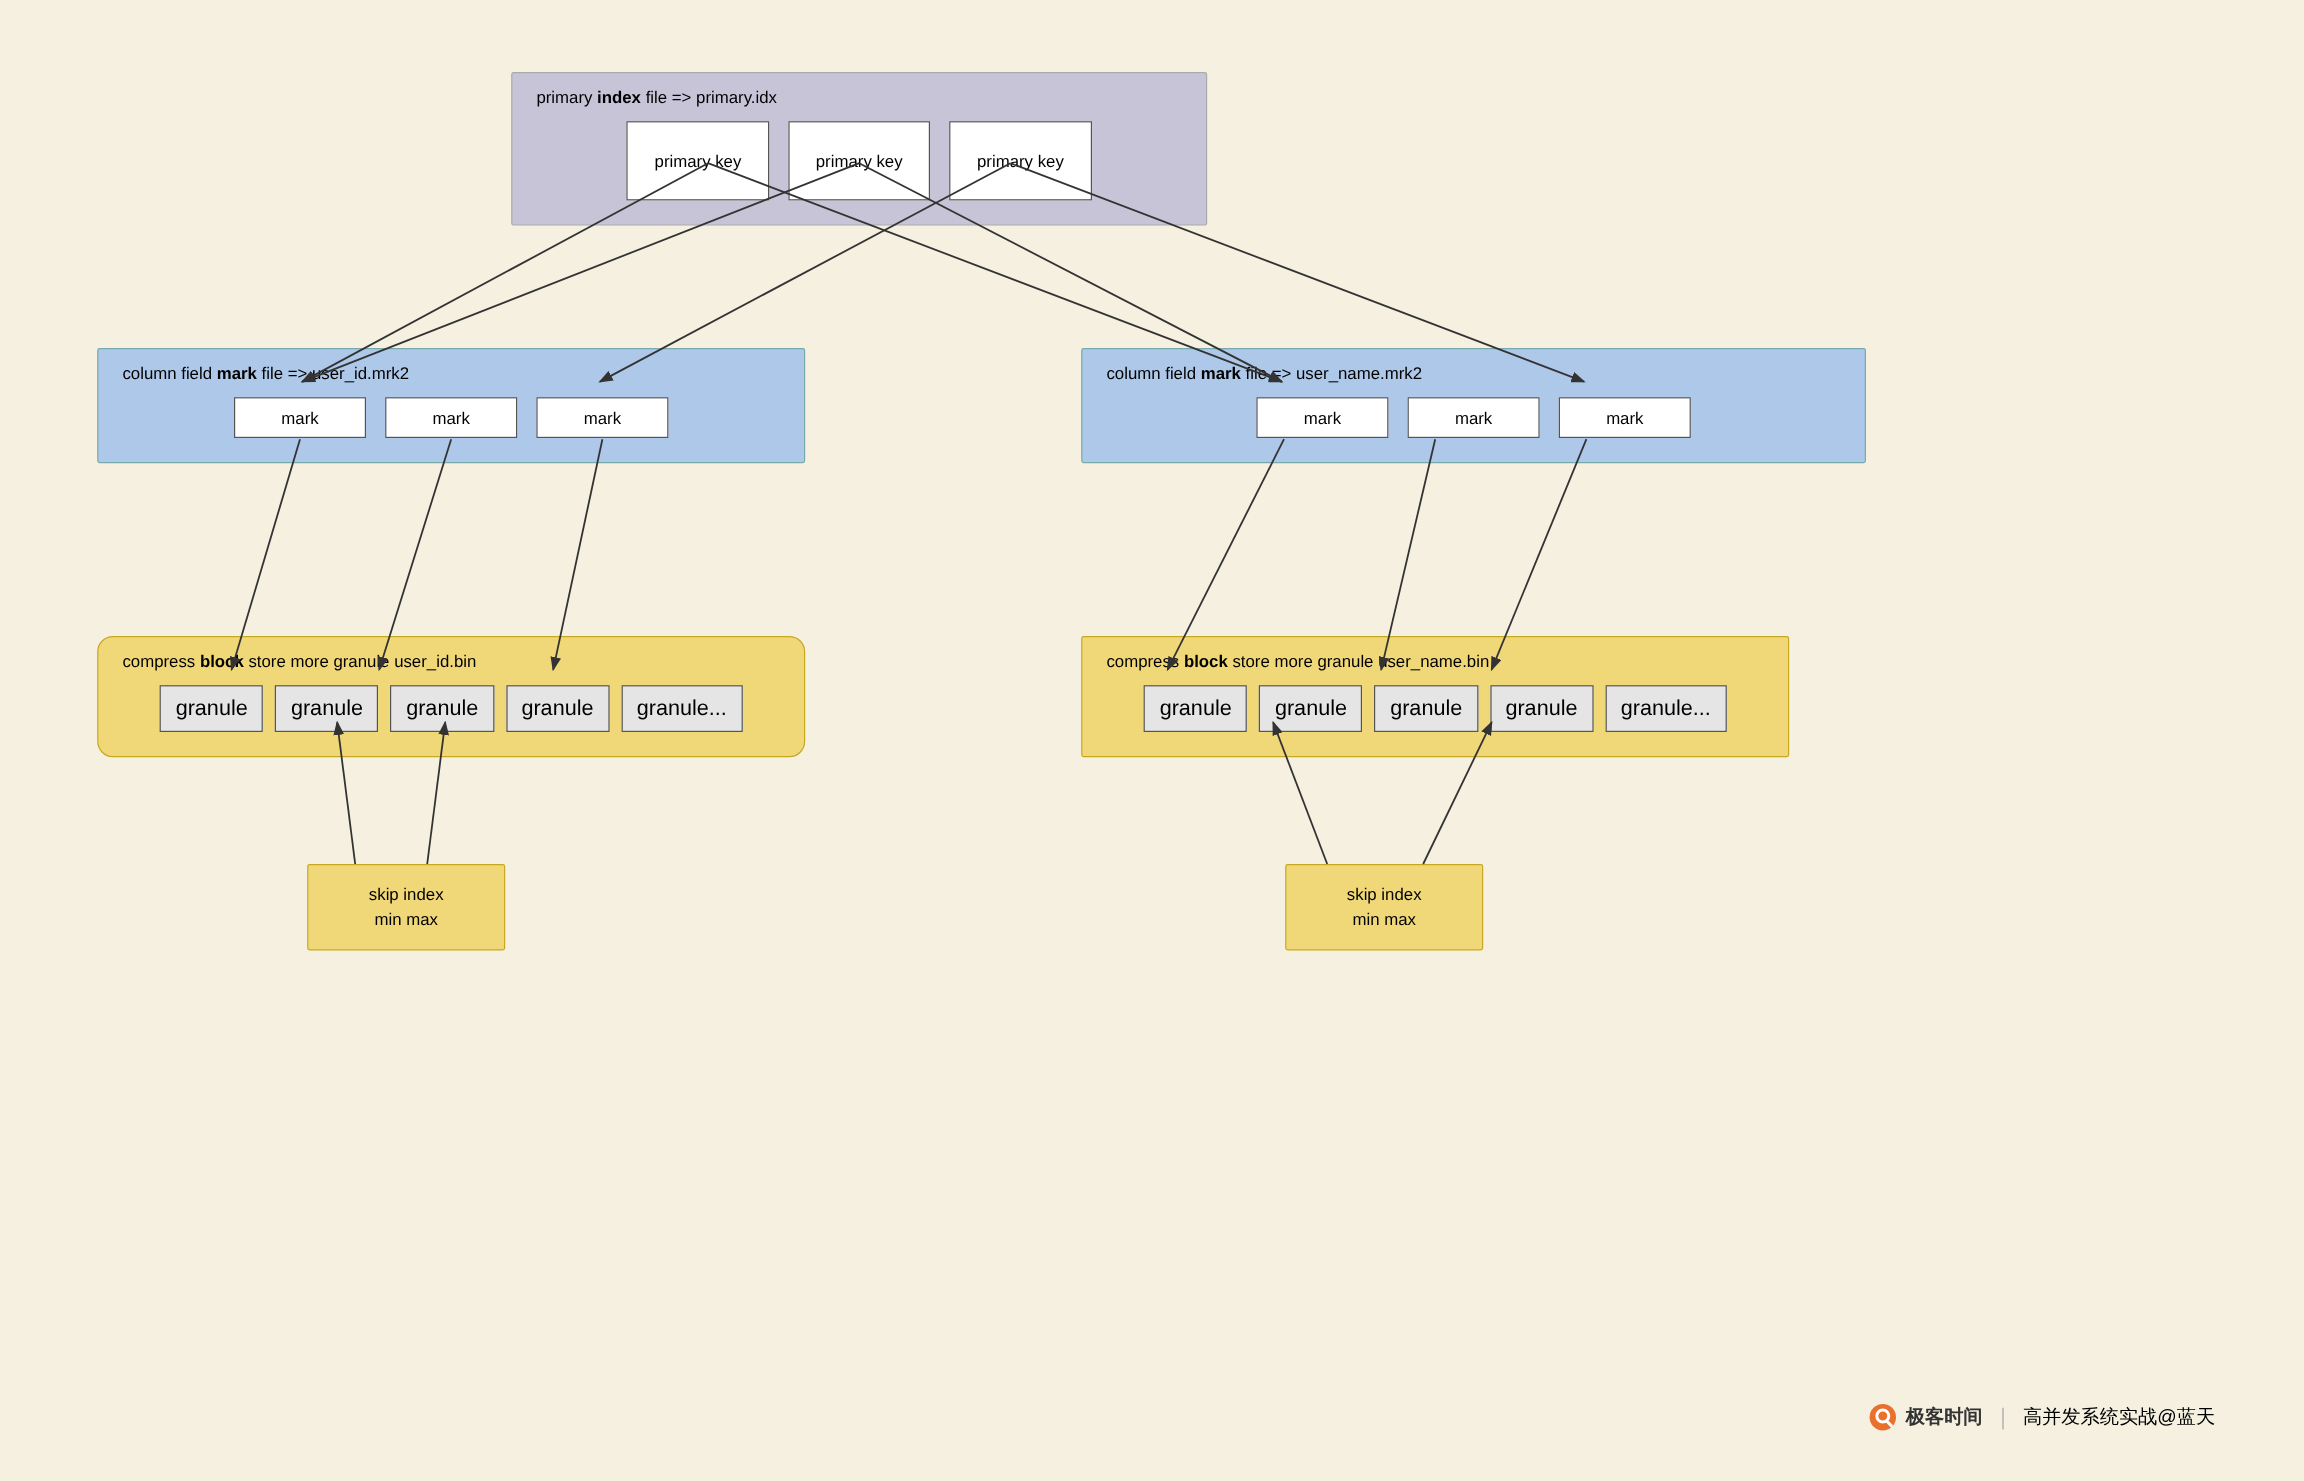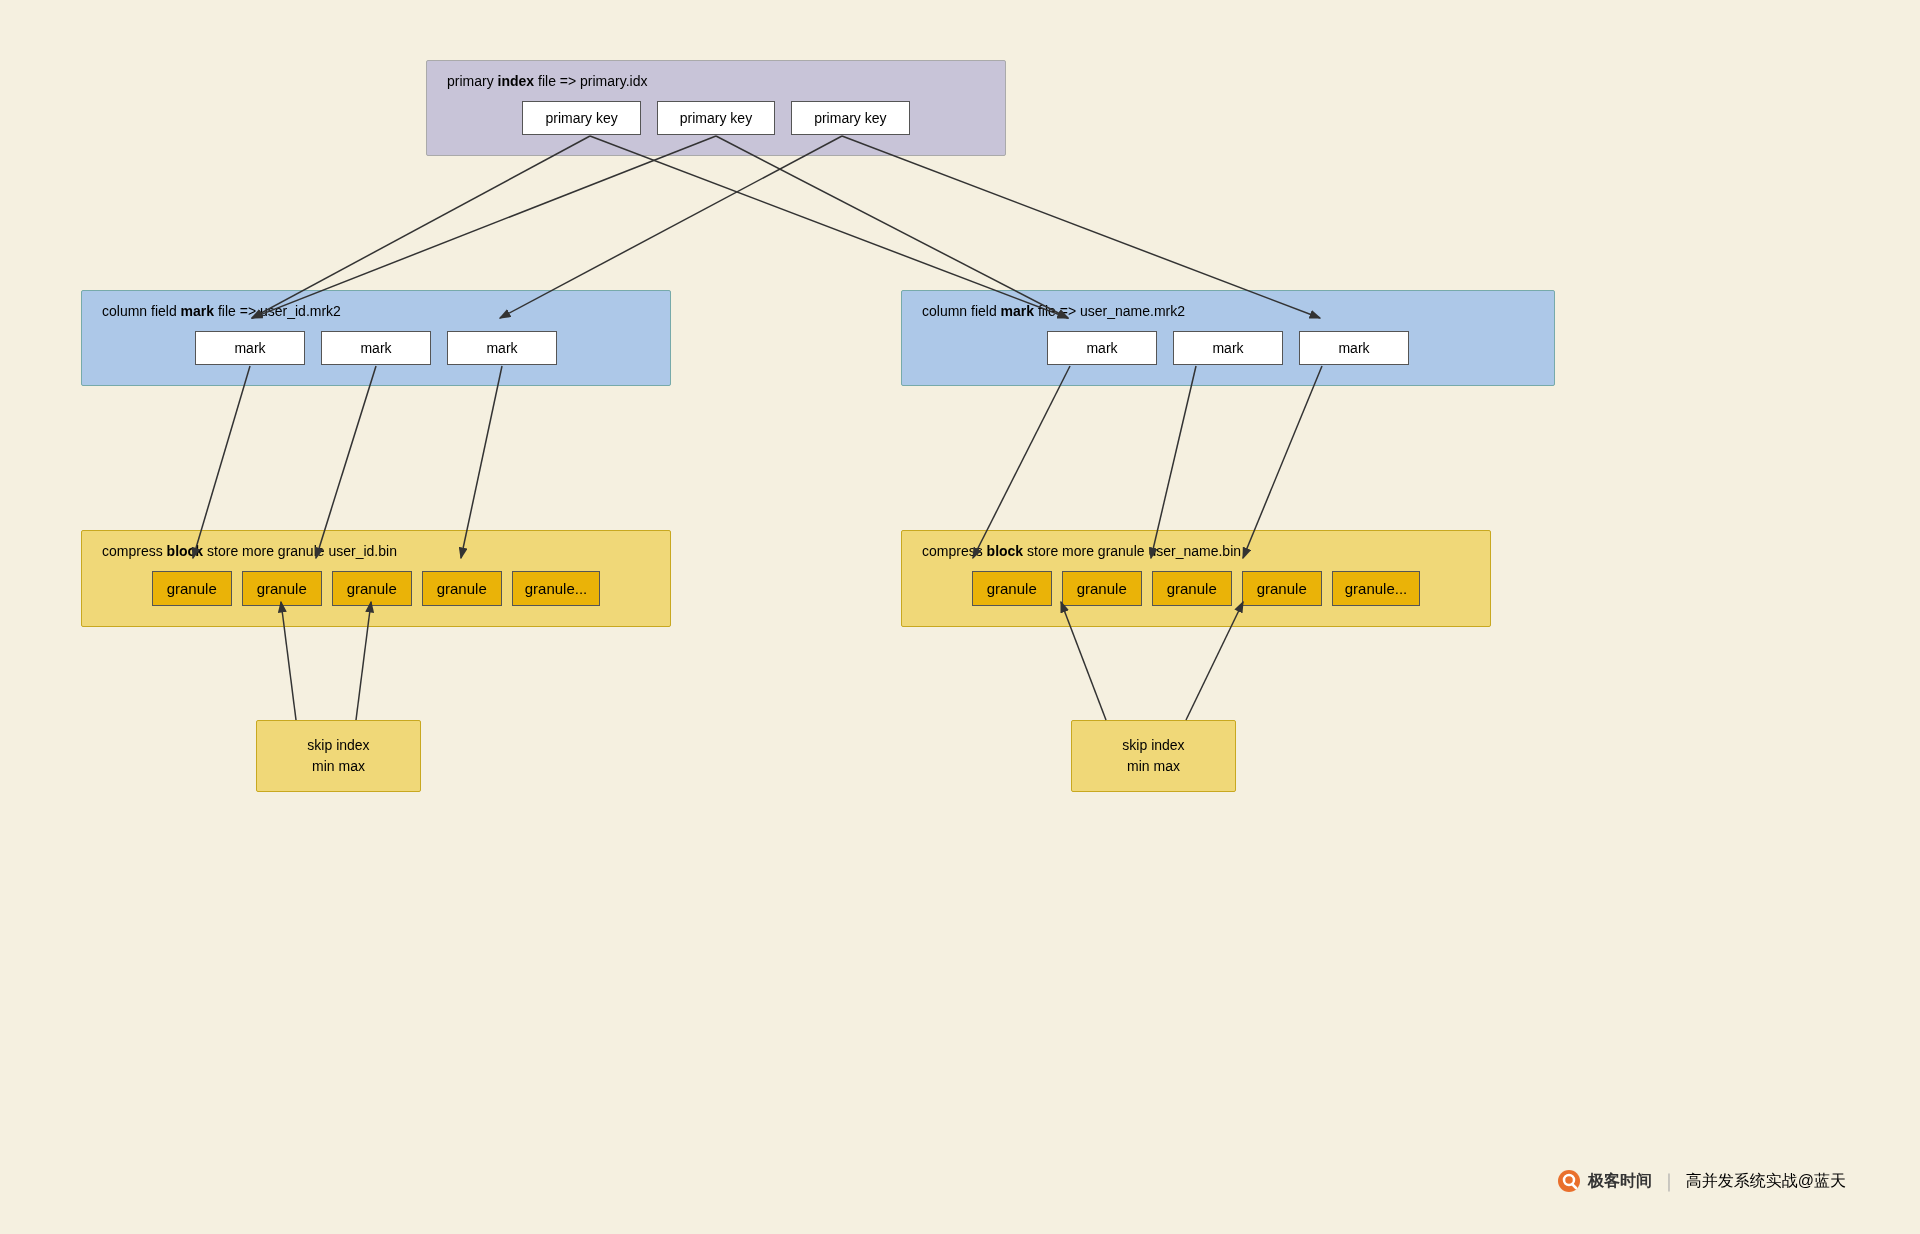--- a/index.html
+++ b/index.html
@@ -42,21 +42,21 @@
 
     .keys-row {
       display: flex;
       gap: 16px;
       justify-content: center;
     }
 
     .key-box {
       background: white;
       border: 1.5px solid #555;
-      padding: 8px 22px;
+      padding: 24px 22px;
       font-size: 14px;
       min-width: 110px;
       text-align: center;
     }
 
     
     .mark-box-left {
       position: absolute;
       top: 290px;
       left: 75px;
@@ -95,45 +95,45 @@
 
     
     .block-box-left {
       position: absolute;
       top: 530px;
       left: 75px;
       width: 590px;
       background: #f0d878;
       border: 1.5px solid #c8a820;
       padding: 12px 20px 20px 20px;
-      border-radius: 2px;
+      border-radius: 13px;
     }
 
     .block-box-right {
       position: absolute;
       top: 530px;
       left: 895px;
       width: 590px;
       background: #f0d878;
       border: 1.5px solid #c8a820;
       padding: 12px 20px 20px 20px;
       border-radius: 2px;
     }
 
     .granule-row {
       display: flex;
       gap: 10px;
       justify-content: center;
     }
 
     .granule-item {
-      background: #eab308;
+      background: #e5e5e5;
       border: 1.5px solid #555;
       padding: 8px 12px;
-      font-size: 15px;
+      font-size: 18px;
       min-width: 80px;
       text-align: center;
     }
 
     
     .skip-box-left {
       position: absolute;
       top: 720px;
       left: 250px;
       width: 165px;

